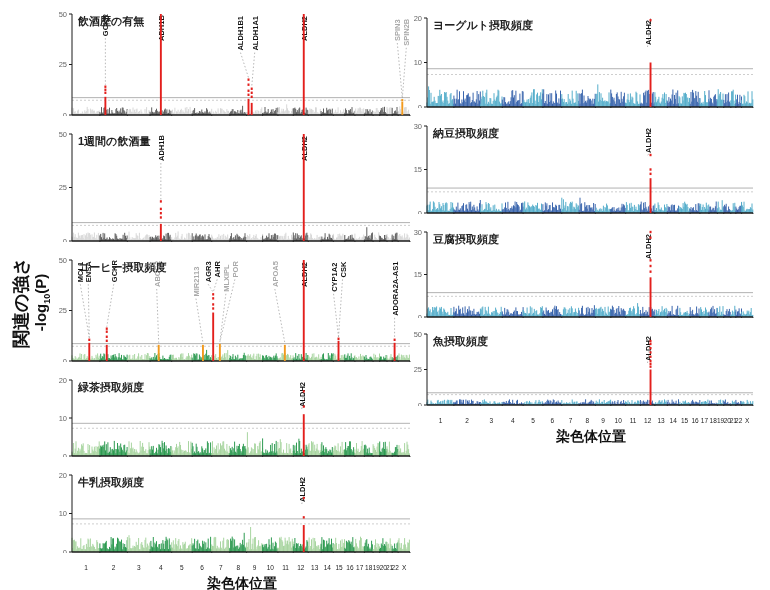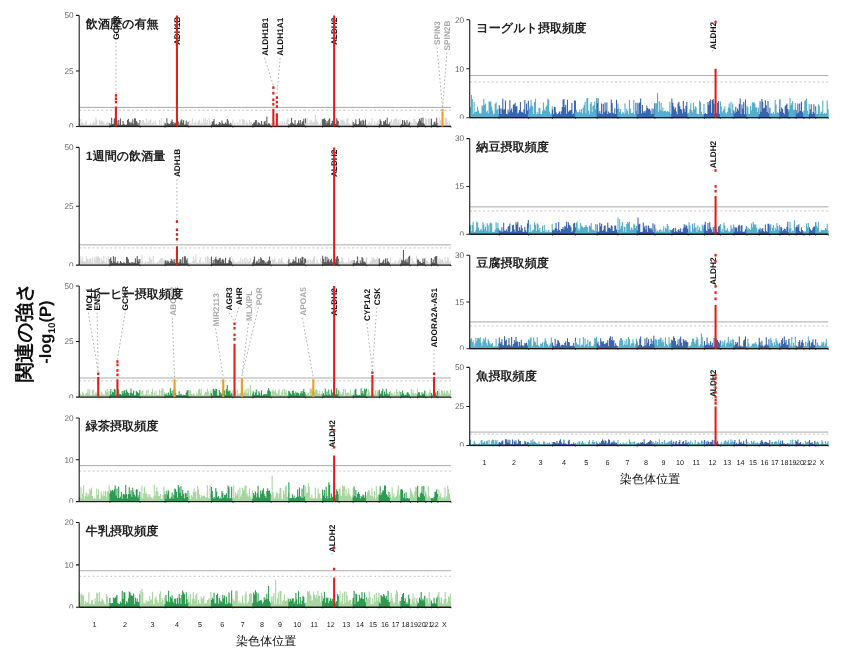--- a/index.html
+++ b/index.html
@@ -8,21 +8,21 @@
   .fig{position:absolute;left:0;top:0;width:770px;height:590px;}
   .ylab{position:absolute;left:-118px;top:282px;width:300px;text-align:center;
         transform:rotate(-90deg);transform-origin:center;line-height:1.15;}
   .ylab .l1{font-size:18px;font-weight:bold;color:#111;display:block;}
   .ylab .l2{font-size:15px;font-weight:bold;color:#111;display:block;}
   .ylab sub{font-size:9px;}
   .col{position:absolute;}
   #col-left{left:38px;top:4px;width:380px;}
   #col-right{left:394px;top:8px;width:368px;}
   .panel{display:block;}
-  .xlabel{font-size:11px;font-weight:normal;color:#111;position:relative;text-align:center;}
+  .xlabel{font-size:14px;font-weight:bold;color:#111;position:relative;text-align:center;}
   #col-left .xlabel{width:340px;margin-left:34px;margin-top:1px;}
   #col-right .xlabel{width:328px;margin-left:33px;margin-top:1px;}
   svg{display:block;}
 </style>
 </head>
 <body>
 
 <div class="fig">
   <div class="ylab">
     <span class="l1">関連の強さ</span>

